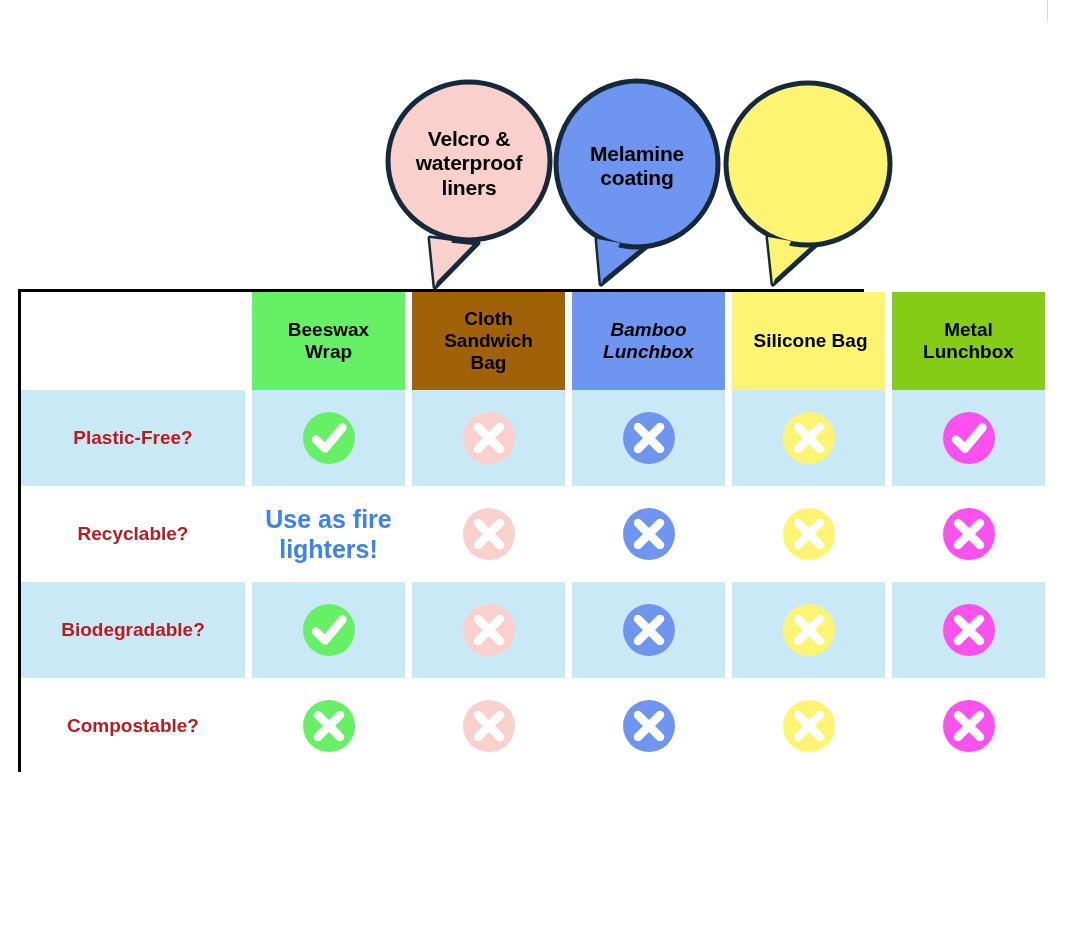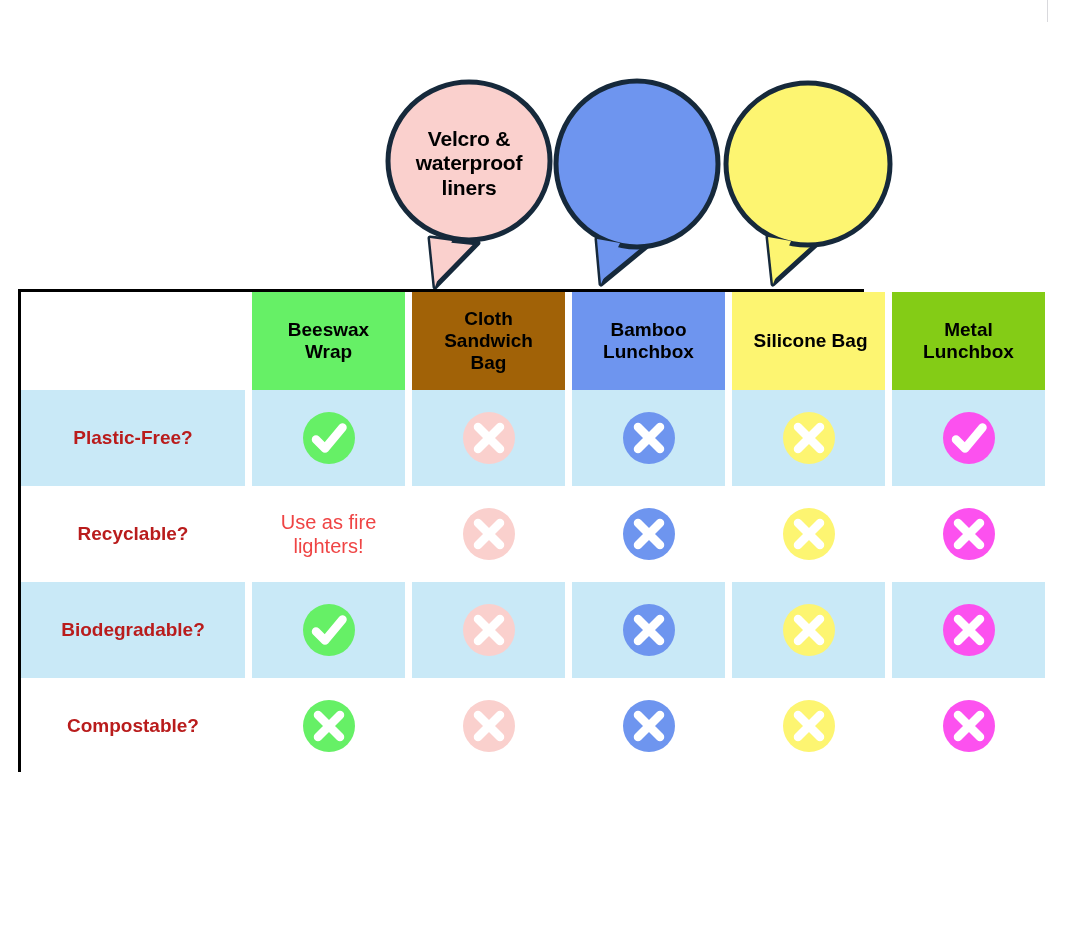--- a/index.html
+++ b/index.html
@@ -61,21 +61,21 @@
   .hdr-metal{background:#fc51ef;}
 
   
   tr.body-row td{height:96px;}
   .rowlabel{
     font-weight:bold;font-size:19px;color:#b91c1c;
     display:flex;align-items:center;justify-content:center;
     width:100%;height:100%;box-sizing:border-box;padding:0 8px;
   }
   .cell-note{
-    font-weight:normal;font-size:20px;color:#ef4444;line-height:1.2;
+    font-weight:bold;font-size:25px;color:#3b82f6;line-height:1.2;
     display:flex;align-items:center;justify-content:center;
     width:100%;height:100%;box-sizing:border-box;padding:0 6px;
   }
   .mark-holder{
     width:100%;height:100%;display:flex;align-items:center;justify-content:center;
   }
   .mark{display:block;}
 </style>
 </head>
 <body>
@@ -105,20 +105,24 @@
         <path d="M 773 284 L 768 237 L 791 241 Z" fill="#fdf571" stroke="none"></path>
       </g>
     </svg>
 
     <div class="bubble-text" style="left:389px;top:127px;width:160px;font-size:21px;">
       <div>Velcro &amp;</div>
       <div>waterproof</div>
       <div>liners</div>
     </div>
 
+    <div class="bubble-text" style="left:557px;top:142px;width:160px;font-size:21px;">
+      <div>Melamine</div>
+      <div>coating</div>
+    </div>
 
   </div>
 
   <div class="table-wrap">
     <table class="matrix">
       <colgroup>
         <col class="c-label">
           <col class="c-prod">
           <col class="c-prod">
         <col class="c-prod">
@@ -139,21 +143,21 @@
             <td>
               <div class="hdr hdr-cloth" style="background: #a16207;">
                 <div>
                   <div>Cloth</div>
                   <div>Sandwich</div>
                   <div>Bag</div>
                 </div>
               </div>
             </td>
             <td>
-              <div class="hdr hdr-bamboo" style="background: rgb(110, 149, 239);">
+              <div class="hdr hdr-bamboo" style="background: rgb(110, 149, 239); font-style: italic;">
                 <div>
                   <div>Bamboo</div>
                   <div>Lunchbox</div>
                 </div>
               </div>
             </td>
             <td>
               <div class="hdr hdr-silicone" style="background: rgb(253, 245, 113); padding-left: 8px;">
                 <div>
                   <div>Silicone Bag</div>

